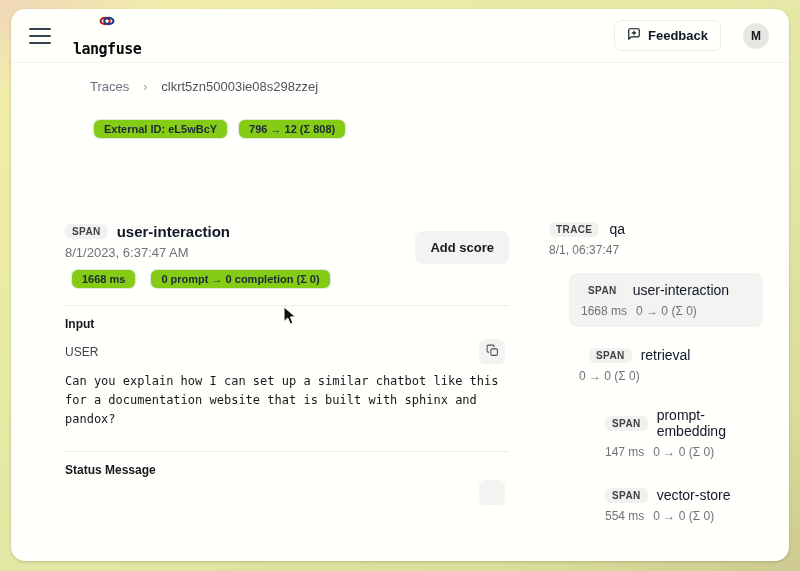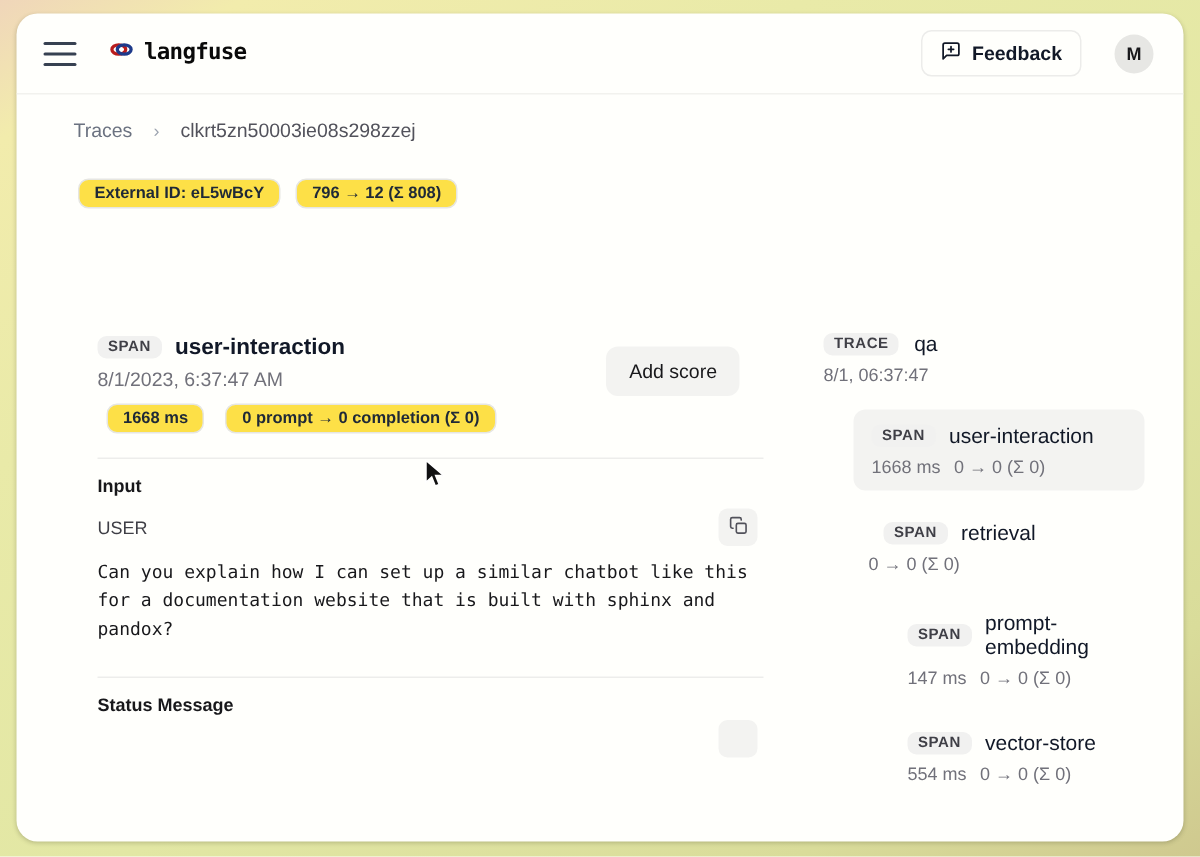--- a/index.html
+++ b/index.html
@@ -12,46 +12,46 @@
   }
   .card {
     position:absolute; left:11px; top:9px; right:11px; bottom:10px;
     background:#fffffc; border-radius:14px; overflow:hidden;
     box-shadow:0 1px 3px rgba(60,60,30,.25);
   }
   
   .topbar { height:54px; display:flex; align-items:center; padding:0 20px 0 18px; border-bottom:1px solid #f2f2ee; }
   .hamburger { width:22px; height:16px; display:flex; flex-direction:column; justify-content:space-between; cursor:pointer; margin-right:22px; }
   .hamburger span { display:block; height:2px; background:#374151; border-radius:1px; }
-  .logo { display:flex; gap:7px; }
+  .logo { display:flex; align-items:center; gap:7px;flex-direction:column; }
   .logo-text { font-family:"DejaVu Sans Mono", monospace; font-weight:bold; font-size:15px; letter-spacing:-0.5px; color:#0a0a0a; }
   .topbar-right { margin-left:auto; display:flex; align-items:center; gap:22px; }
   .feedback-btn { display:flex; align-items:center; gap:7px; padding:6px 12px; border:1px solid #ececea; border-radius:7px; background:#fffffc; font-size:13px; font-weight:bold; color:#111827; cursor:pointer; }
   .avatar { width:26px; height:26px; border-radius:50%; background:#e7e7e4; display:flex; align-items:center; justify-content:center; font-size:12px; font-weight:bold; color:#18181b; cursor:pointer; }
   
-  .content { padding:0 28px 0 38px; }
+  .content { padding:0 28px 0 38px;margin-left:41px; }
   .breadcrumb { margin-top:16px; display:flex; align-items:center; gap:14px; font-size:13px; }
   .breadcrumb .root { color:#6b7280; cursor:pointer; }
   .breadcrumb .sep { color:#9ca3af; font-size:12px; }
   .breadcrumb .current { color:#52525b; }
   h1.page-title { margin-top:9px; font-size:22px; font-weight:800; color:#0f172a; letter-spacing:-0.2px; }
   .badge-row { margin-top:25px; display:flex; gap:10px; margin-left:3px; }
-  .pill { display:inline-block; border:1px solid #e6e6e2; border-radius:7px; padding:3px 10px; font-size:11px; font-weight:bold; color:#1f2937; background:#fde047; white-space:nowrap; }
+  .pill { display:inline-block; border:1px solid #e6e6e2; border-radius:7px; padding:3px 10px; font-size:11px; font-weight:bold; color:#1f2937; background:#84cc16; white-space:nowrap; }
   
   .main { position:absolute; left:0; right:0; top:200px; bottom:0; }
   .left-col { position:absolute; left:54px; width:444px; top:0; bottom:0; }
   .right-col { position:absolute; left:538px; right:26px; top:0; }
   
   .obs-header { position:relative; padding-top:14px; }
   .obs-title-row { display:flex; align-items:center; gap:9px; }
   .type-badge { background:#f1f1f0; border-radius:6px; padding:2px 7px; font-size:10px; font-weight:bold; letter-spacing:.4px; color:#3f3f46; }
   .obs-name { font-size:15px; font-weight:bold; color:#111827; }
   .obs-date { margin-top:5px; font-size:13px; color:#71717a; }
   .obs-pills { margin-top:9px; margin-left:6px; display:flex; gap:14px; }
-  .add-score-btn { position:absolute; right:16px; top:22px; background:#f3f3f1; border:none; border-radius:8px; padding:9px 15px; font-size:13px; font-weight:normal; color:#18181b; cursor:pointer; font-family:inherit; }
+  .add-score-btn { position:absolute; right:0; top:22px; background:#f3f3f1; border:none; border-radius:8px; padding:9px 15px; font-size:13px; font-weight:bold; color:#18181b; cursor:pointer; font-family:inherit; }
   .section { border-top:1px solid #ededeb; margin-top:16px; padding-top:11px; position:relative; }
   .section-label { font-size:12px; font-weight:bold; color:#18181b; }
   .section-role { margin-top:14px; font-size:12px; color:#3f3f46; }
   .mono-content { margin-top:13px; font-family:"DejaVu Sans Mono", monospace; font-size:12px; line-height:1.58; color:#18181b; white-space:pre-wrap; padding-bottom:6px; }
   .copy-btn { position:absolute; right:4px; width:26px; height:25px; background:#f3f3f1; border:none; border-radius:6px; display:flex; align-items:center; justify-content:center; cursor:pointer; }
   
   .trace-header-row { display:flex; align-items:center; gap:10px; padding-top:12px; }
   .trace-name { font-size:14px; color:#111827; }
   .trace-ts { margin-top:6px; font-size:12px; color:#71717a; }
   .tree-node { margin-top:16px; padding:4px 0; }

